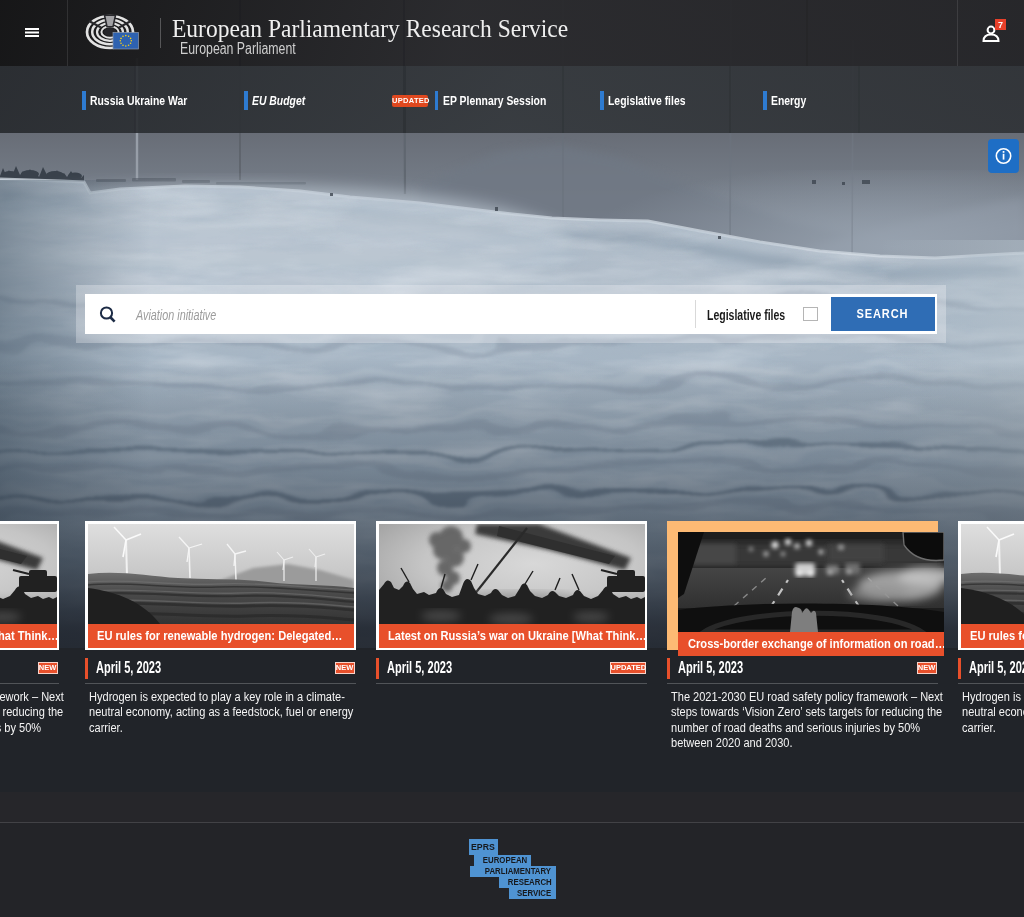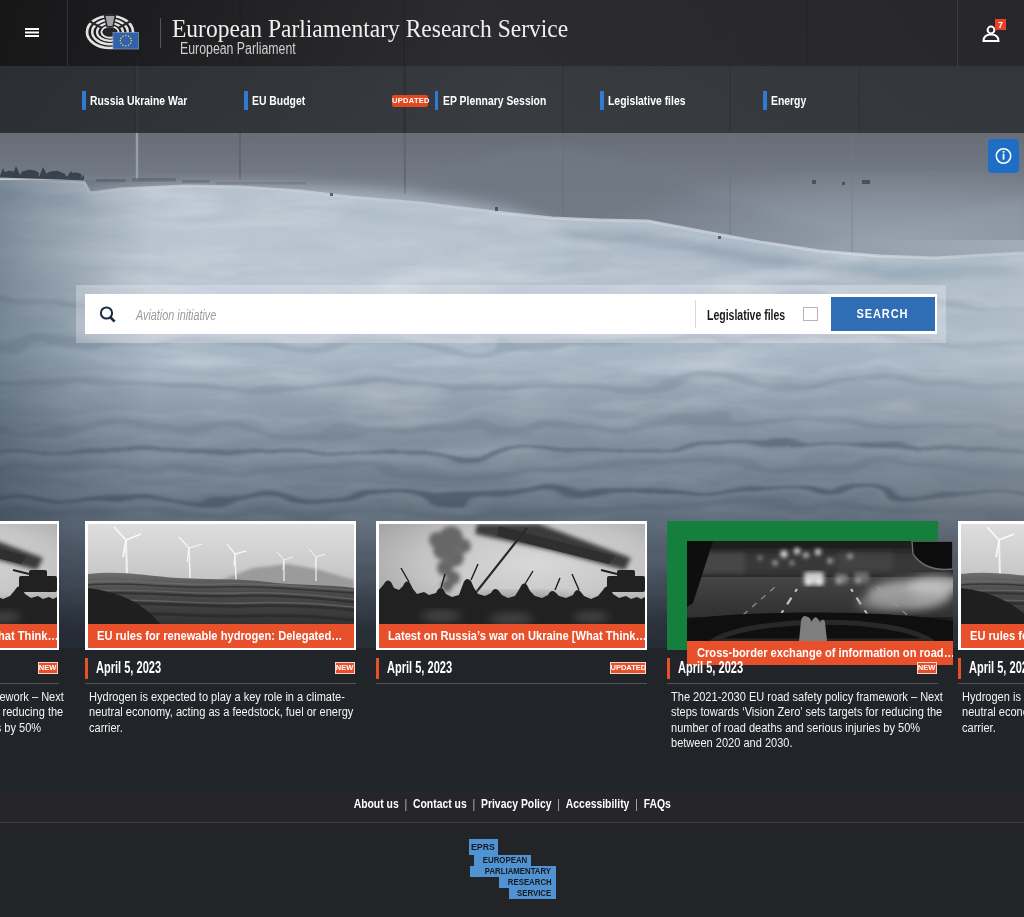--- a/index.html
+++ b/index.html
@@ -240,21 +240,21 @@
     <div class="abs" style="left:134px;top:0;width:2px;height:67px;background:rgba(28,31,36,0.16);"></div>
     <div class="abs" style="left:403px;top:0;width:2.5px;height:67px;background:rgba(28,31,36,0.28);"></div>
     <div class="abs" style="left:562px;top:0;width:2px;height:67px;background:rgba(28,31,36,0.18);"></div>
     <div class="abs" style="left:729px;top:0;width:2px;height:67px;background:rgba(28,31,36,0.18);"></div>
     <div class="abs" style="left:858px;top:0;width:2px;height:67px;background:rgba(28,31,36,0.12);"></div>
   </div>
   <div class="abs" id="nav" style="top:66px;left:0;width:1024px;height:67px;font-size:13px;font-weight:bold;color:#fff;">
     <div class="abs" style="left:82px;top:24.5px;width:3.5px;height:19px;background:#2e7bd1;"></div>
     <div class="abs" style="left:90px;top:27px;"><span class="cx navt">Russia Ukraine War</span></div>
     <div class="abs" style="left:244px;top:24.5px;width:3.5px;height:19px;background:#2e7bd1;"></div>
-    <div class="abs" style="left:252px;top:27px;"><span class="cx navt">EU Budget</span></div>
+    <div class="abs" style="left:252px;top:27px;font-style:italic;"><span class="cx navt">EU Budget</span></div>
     <div class="abs" style="left:392px;top:28.5px;width:36px;height:12.5px;background:#e0481f;border-radius:2px;text-align:center;">
       <span style="font-size:7.5px;line-height:12.5px;display:block;letter-spacing:0.3px;">UPDATED</span>
       </div>
     <div class="abs" style="left:434.5px;top:24.5px;width:3.5px;height:19px;background:#2e7bd1;"></div>
     <div class="abs" style="left:443px;top:27px;"><span class="cx navt">EP Plennary Session</span></div>
     <div class="abs" style="left:600px;top:24.5px;width:3.5px;height:19px;background:#2e7bd1;"></div>
     <div class="abs" style="left:608px;top:27px;"><span class="cx navt">Legislative files</span></div>
     <div class="abs" style="left:763px;top:24.5px;width:3.5px;height:19px;background:#2e7bd1;"></div>
     <div class="abs" style="left:771px;top:27px;"><span class="cx navt">Energy</span></div>
   </div>
@@ -496,21 +496,21 @@
       <div class="abs" style="left:0;top:0;width:3px;height:21.5px;background:#e8502b;"></div>
       <div class="abs" style="left:10.5px;top:1px;font-size:16px;font-weight:bold;color:#fff;white-space:nowrap;"><span class="cx cdate">April 5, 2023</span></div>
       <div class="abs" style="right:1.5px;top:4.5px;width:36px;height:12px;background:#e8502b;border:1px solid rgba(255,255,255,0.75);text-align:center;">
         <span style="font-size:7.5px;font-weight:bold;color:#fff;line-height:10px;display:block;">UPDATED</span>
       </div>
     </div>
     <div class="abs" style="left:0;top:161.5px;width:271px;height:1px;background:rgba(255,255,255,0.22);"></div>
   </div>
 
   <div class="abs" style="left:667px;top:521px;width:271px;height:240px;">
-    <div class="abs" style="left:0;top:0;width:271px;height:129px;background:#15803d;padding:20px;">
+    <div class="abs" style="left:0;top:0;width:271px;height:129px;background:#fdba74;padding:11px;">
       <div style="width:266px;height:100px;overflow:hidden;"><svg width="266" height="100" viewBox="0 0 266 100">
 <defs>
 <filter id="rbd">
                 <feGaussianBlur stdDeviation="2"></feGaussianBlur>
               </filter>
 <filter id="rb2d">
                 <feGaussianBlur stdDeviation="4"></feGaussianBlur>
               </filter>
 <linearGradient id="roadd" x1="0" y1="0" x2="0" y2="1">
 <stop offset="0" stop-color="#454545"></stop>
@@ -653,23 +653,20 @@
     <div class="abs" style="left:0;top:161.5px;width:271px;height:1px;background:rgba(255,255,255,0.22);"></div>
     <div class="abs" style="left:3.5px;top:168.5px;font-size:12px;color:#f4f4f4;line-height:15.6px;white-space:nowrap;">
       <span class="cx cdesc">Hydrogen is expected to play a key role in a climate-<br>neutral economy, acting as a feedstock, fuel or energy<br>carrier.</span>
     </div>
   </div>
 
   <div class="abs" style="top:792px;left:0;width:1024px;height:125px;background:#232428;">
     <div class="abs" style="top:0;left:0;width:1024px;height:1px;background:rgba(255,255,255,0.14);"></div>
     <div class="abs" style="top:30px;left:0;width:1024px;height:1px;background:rgba(255,255,255,0.14);"></div>
     <div class="abs" style="top:0;left:0;width:1024px;height:30px;background:#26262a;"></div>
-    <div class="abs" style="top:4px;left:0;width:1024px;text-align:center;font-size:13px;font-weight:bold;color:#fff;">
-      <span style="display:inline-block;transform:scaleX(0.8);" id="flinks">About us&nbsp; <span class="sep">|</span> &nbsp;Contact us&nbsp; <span class="sep">|</span> &nbsp;Privacy Policy&nbsp; <span class="sep">|</span> &nbsp;Accessibility&nbsp; <span class="sep">|</span> &nbsp;FAQs</span>
-    </div>
 
     <div class="abs" style="left:468.5px;top:47px;width:29.5px;height:16px;background:#4f93d2;text-align:center;line-height:16px;overflow:hidden;"><span style="font-size:9.5px;font-weight:bold;color:#17191d;display:inline-block;vertical-align:top;line-height:16px;transform:scaleX(0.92);transform-origin:50% 50%;">EPRS</span></div>
     <div class="abs" style="left:474px;top:63px;width:57px;height:11px;background:#4f93d2;text-align:right;padding-right:4px;line-height:11px;overflow:hidden;"><span style="font-size:8.5px;font-weight:bold;color:#17191d;display:inline-block;vertical-align:top;line-height:11px;transform:scaleX(0.92);transform-origin:100% 50%;">EUROPEAN</span></div>
     <div class="abs" style="left:469.5px;top:74px;width:86px;height:11px;background:#4f93d2;text-align:right;padding-right:4px;line-height:11px;overflow:hidden;"><span style="font-size:8.5px;font-weight:bold;color:#17191d;display:inline-block;vertical-align:top;line-height:11px;transform:scaleX(0.92);transform-origin:100% 50%;">PARLIAMENTARY</span></div>
     <div class="abs" style="left:498.5px;top:85px;width:57px;height:11px;background:#4f93d2;text-align:right;padding-right:4px;line-height:11px;overflow:hidden;"><span style="font-size:8.5px;font-weight:bold;color:#17191d;display:inline-block;vertical-align:top;line-height:11px;transform:scaleX(0.92);transform-origin:100% 50%;">RESEARCH</span></div>
     <div class="abs" style="left:508.5px;top:96px;width:47px;height:11px;background:#4f93d2;text-align:right;padding-right:4px;line-height:11px;overflow:hidden;"><span style="font-size:8.5px;font-weight:bold;color:#17191d;display:inline-block;vertical-align:top;line-height:11px;transform:scaleX(0.92);transform-origin:100% 50%;">SERVICE</span></div>
   </div>
 
 </div>
 

